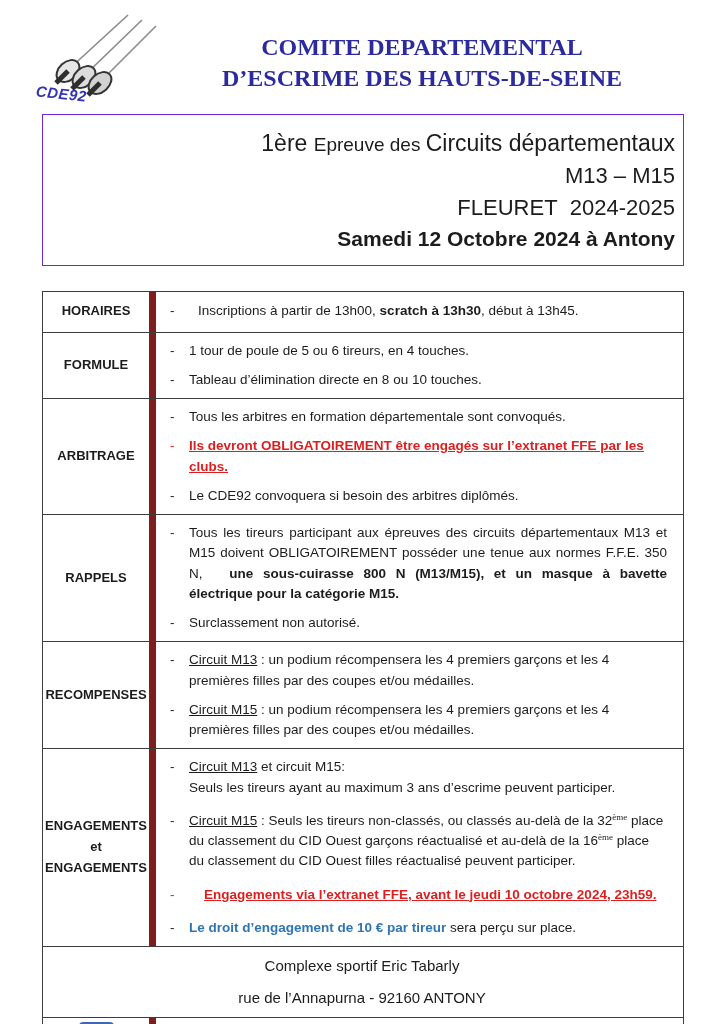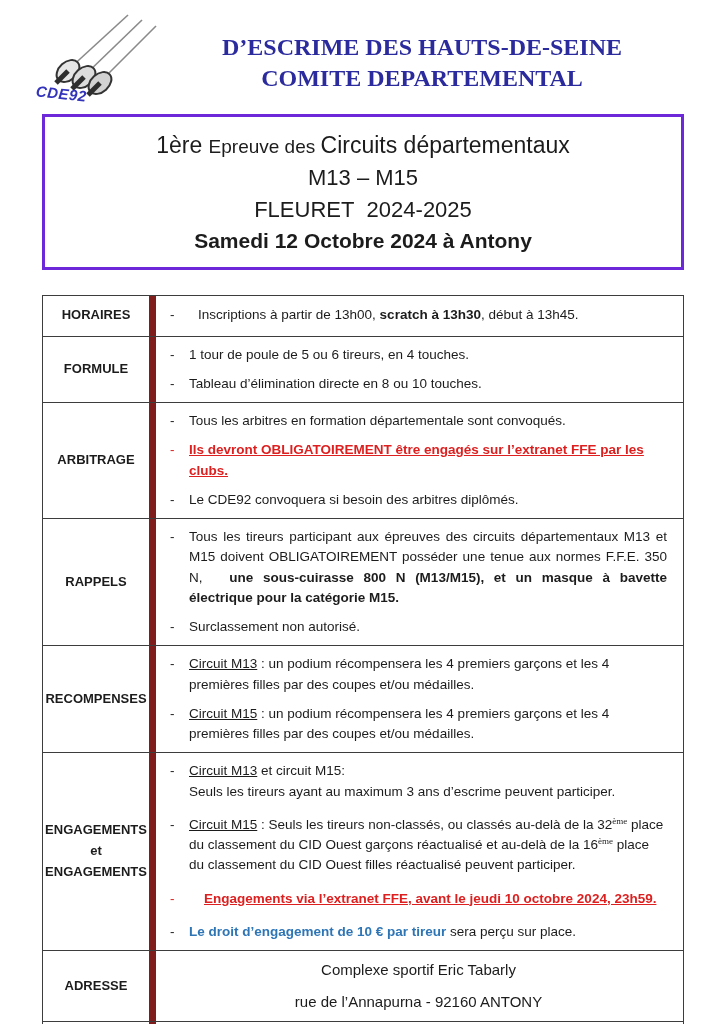--- a/index.html
+++ b/index.html
@@ -8,21 +8,21 @@
 
   
   .header{display:flex;align-items:flex-start;padding:10px 40px 0 28px;}
   .logo{width:132px;height:98px;position:relative;flex-shrink:0;}
   .logo-text{position:absolute;left:8px;bottom:6px;font-weight:700;font-style:italic;
              color:#3333bb;font-size:15px;transform:rotate(6deg);letter-spacing:0.5px;}
   .htitle{flex:1;text-align:center;font-family:"Liberation Serif",serif;font-weight:700;
           color:#2b2b9e;font-size:24px;line-height:1.3;padding-top:22px;}
 
   
-  .title-box{margin:6px 40px 16px 42px;border:3px solid #6d28d9;text-align:center;
+  .title-box{margin:6px 40px 16px 42px;border:1px solid #6d28d9;text-align:right;
              padding:12px 8px 10px;}
   .tb-line{line-height:1.45;}
 
   
   .info-table{margin:25px 40px 0 42px;border:1px solid #3d3d3d;}
   .trow{display:flex;border-top:1px solid #3d3d3d;box-sizing:border-box;}
   .trow:first-child{border-top:none;}
   .lcell{width:113px;flex-shrink:0;border-right:7px solid #7f1d1d;display:flex;
          flex-direction:column;align-items:center;justify-content:center;
          font-weight:700;font-size:13px;text-align:center;padding:4px;box-sizing:border-box;
@@ -70,22 +70,22 @@
         <ellipse cx="56" cy="67" rx="13" ry="9" transform="rotate(-42 56 67)" fill="#dcdcdc" stroke="#333" stroke-width="2"></ellipse>
         <ellipse cx="72" cy="73" rx="13" ry="9" transform="rotate(-42 72 73)" fill="#d2d2d2" stroke="#333" stroke-width="2"></ellipse>
 
         <line x1="40" y1="61" x2="28" y2="73" stroke="#2e2e2e" stroke-width="5"></line>
         <line x1="56" y1="67" x2="44" y2="79" stroke="#2e2e2e" stroke-width="5"></line>
         <line x1="72" y1="73" x2="60" y2="85" stroke="#2e2e2e" stroke-width="5"></line>
       </svg>
       <span class="logo-text">CDE92</span>
     </div>
     <div class="htitle">
+      <div>COMITE DEPARTEMENTAL</div>
       <div>D’ESCRIME DES HAUTS-DE-SEINE</div>
-      <div>COMITE DEPARTEMENTAL</div>
     </div>
   </div>
 
   <div class="title-box">
     <div class="tb-line"><span style="font-size: 23px;">1ère </span><span style="font-size: 19px;">Epreuve des </span><span style="font-size: 23px;">Circuits départementaux</span></div>
     <div class="tb-line"><span style="font-size: 22px;">M13 – M15</span></div>
     <div class="tb-line"><span style="font-size: 22px;">FLEURET&nbsp; 2024-2025</span></div>
     <div class="tb-line"><span style="font-weight: 700; font-size: 21px;">Samedi 12 Octobre 2024 à Antony</span></div>
   </div>
 
@@ -184,23 +184,20 @@
             <span class="dash" style="color: rgb(221, 31, 31);">-</span>
             <div class="btxt"><span style="font-weight: 700; text-decoration: underline; color: rgb(221, 31, 31); padding-left: 15px;">Engagements via l’extranet FFE, avant le jeudi 10 octobre 2024, 23h59.</span></div>
           </div>
           <div class="bullet">
             <span class="dash">-</span>
             <div class="btxt"><span style="font-weight: 700; color: rgb(46, 117, 182);">Le droit d’engagement de 10 € par tireur</span><span> sera perçu sur place.</span></div>
           </div>
         </div>
       </div>
       <div class="trow r-adresse">
-        <div class="lcell">
-          <div>ADRESSE</div>
-        </div>
         <div class="ccell center">
           <div class="cline">Complexe sportif Eric Tabarly</div>
           <div class="cline">rue de l’Annapurna - 92160 ANTONY</div>
         </div>
       </div>
       <div class="trow r-facebook">
         <div class="lcell">
           <div class="fb-icon">
             <span>f</span>
           </div>

